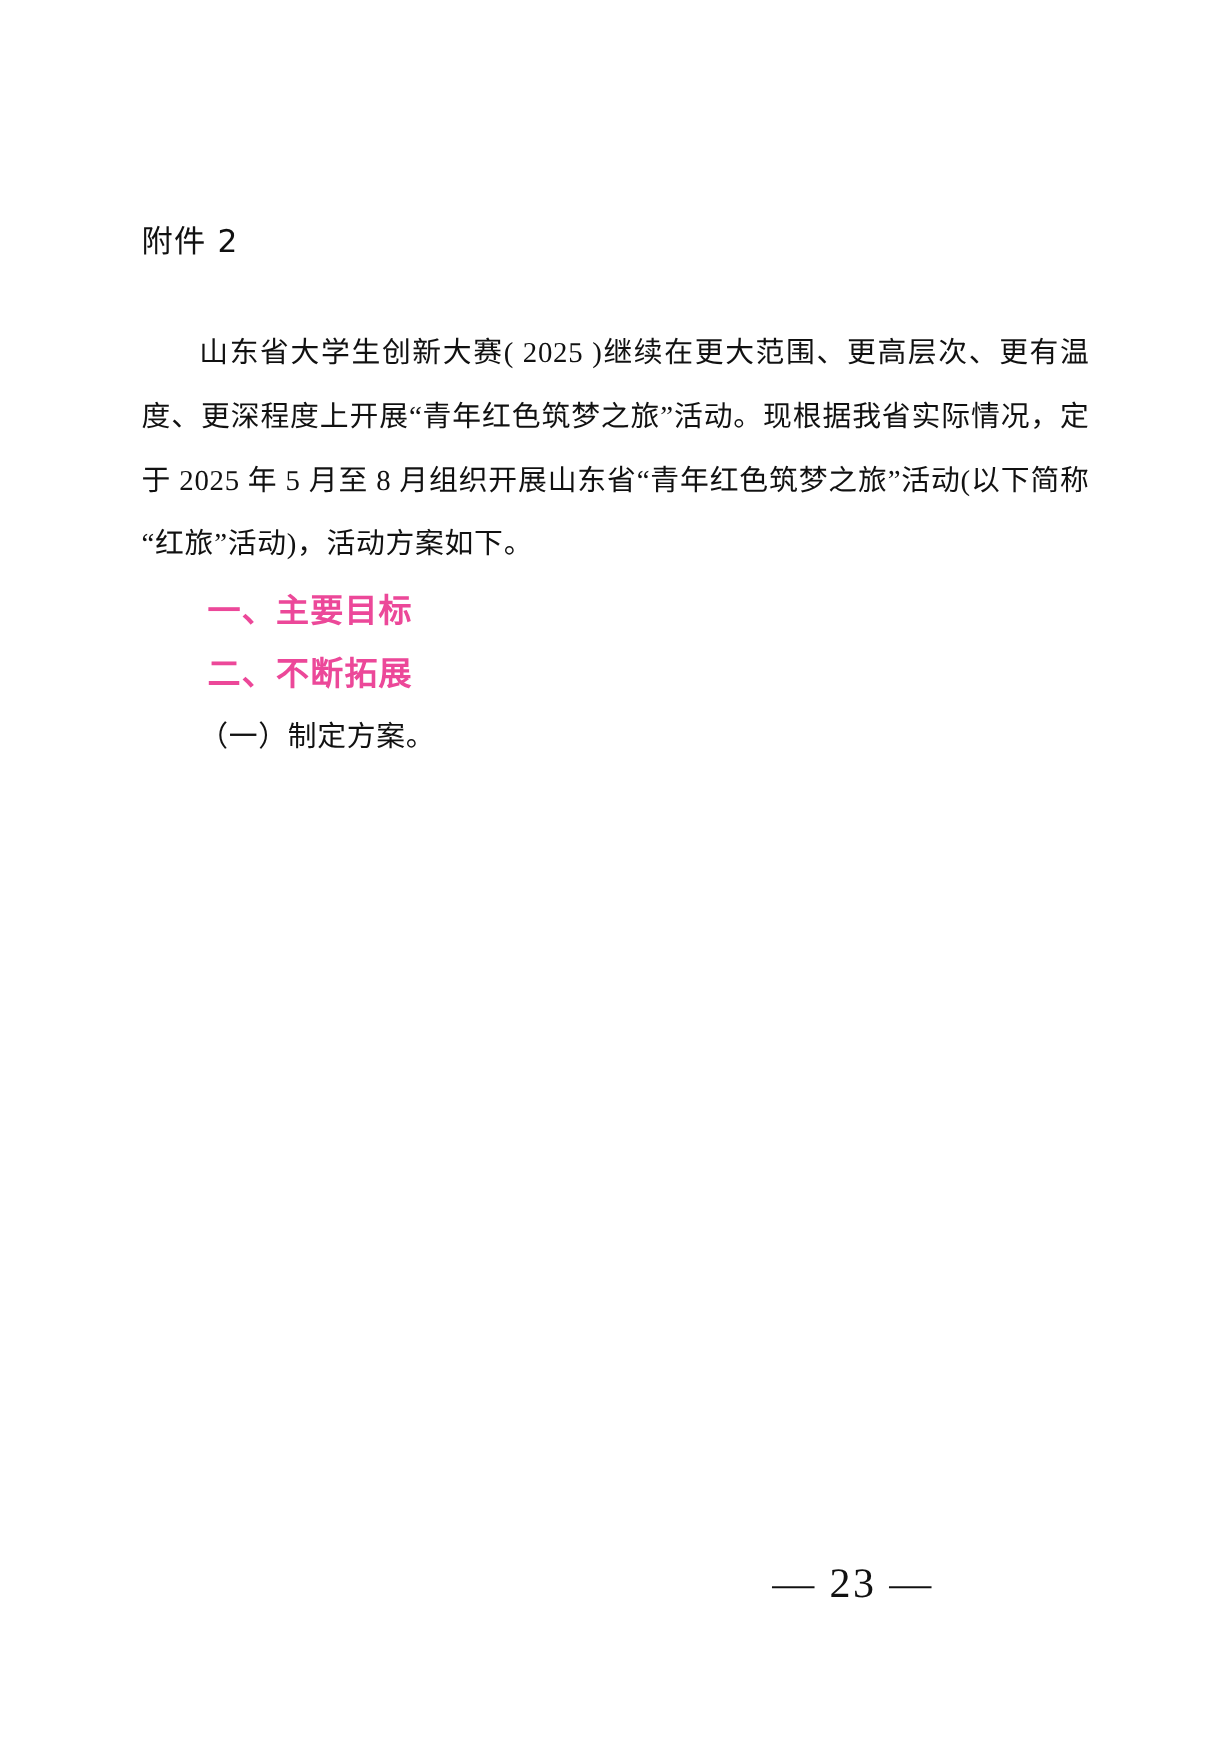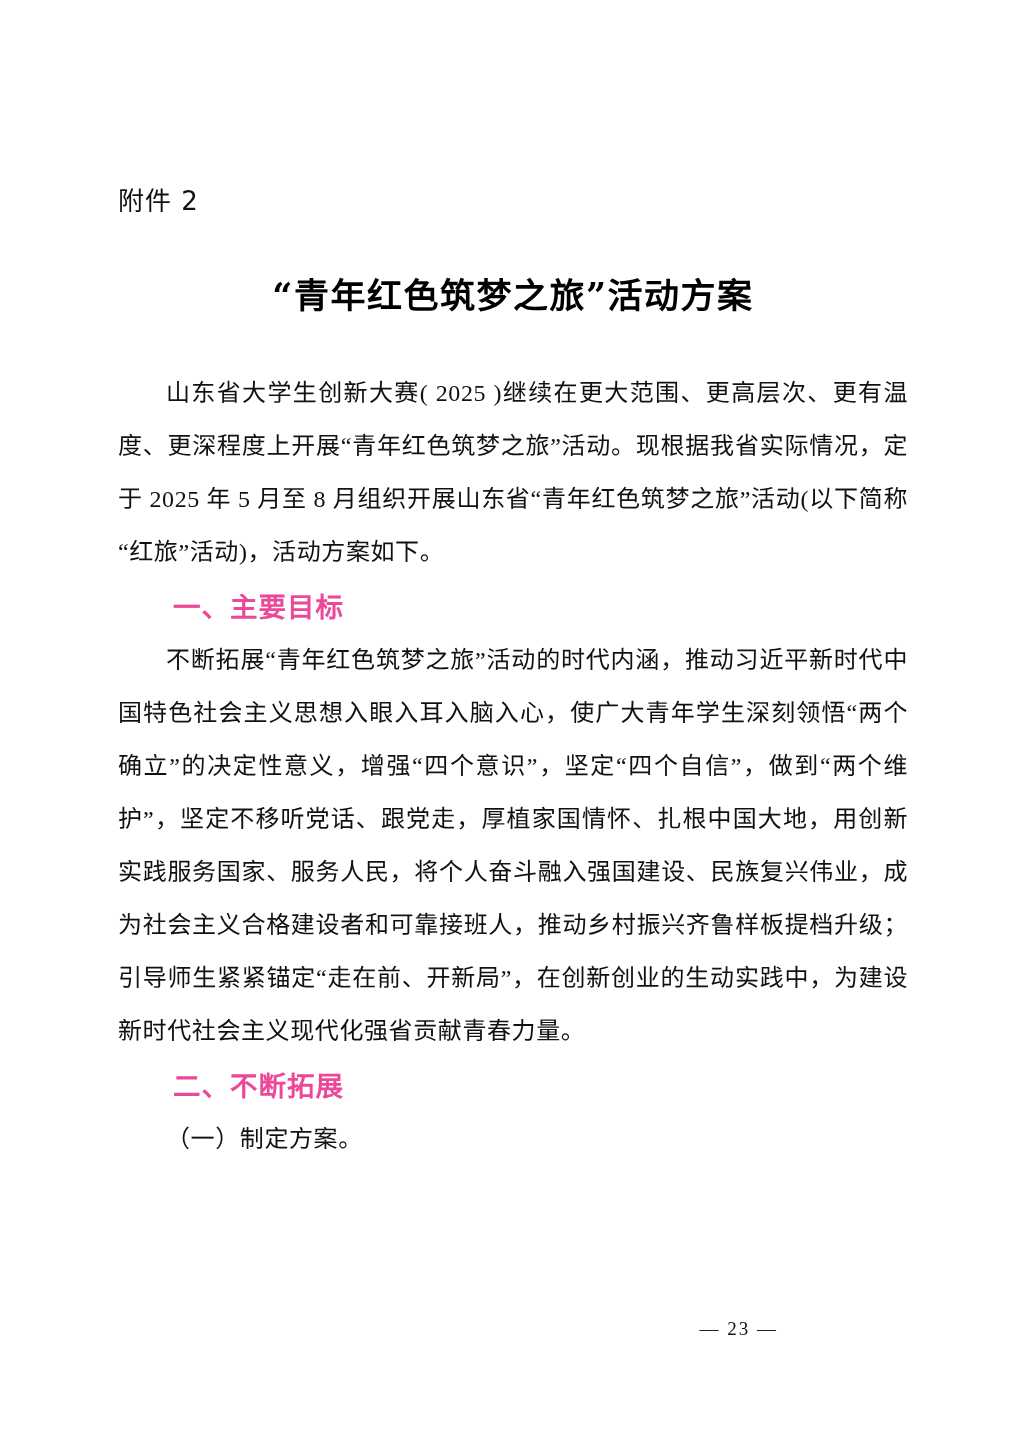--- a/index.html
+++ b/index.html
@@ -69,43 +69,41 @@
     font-weight: bold;
     font-family: "DejaVu Sans", "Liberation Sans", sans-serif;
     margin: 0;
     text-indent: 2em;
     color: #ec4899;
   }
   .page-number {
     position: absolute;
     right: 118px;
     bottom: 108px;
-    font-size: 19px;
+    font-size: 35px;
     font-family: "Liberation Serif", serif;
     color: #111;
     letter-spacing: 2px;
   }
 </style>
 </head>
 <body>
 
 <div class="page">
   <div class="content">
 
     <div class="attachment-label">附件 2</div>
 
     <div class="doc-title">
-      <span class="line2">“青年红色筑梦之旅”活动方案</span>
     </div>
 
     <p class="body-text">山东省大学生创新大赛( 2025 )继续在更大范围、更高层次、更有温度、更深程度上开展“青年红色筑梦之旅”活动。现根据我省实际情况，定于 2025 年 5 月至 8 月组织开展山东省“青年红色筑梦之旅”活动(以下简称“红旅”活动)，活动方案如下。</p>
 
     <h2 class="section-heading">一、主要目标</h2>
 
-    <p class="body-text">不断拓展“青年红色筑梦之旅”活动的时代内涵，推动习近平新时代中国特色社会主义思想入眼入耳入脑入心，使广大青年学生深刻领悟“两个确立”的决定性意义，增强“四个意识”，坚定“四个自信”，做到“两个维护”，坚定不移听党话、跟党走，厚植家国情怀、扎根中国大地，用创新实践服务国家、服务人民，将个人奋斗融入强国建设、民族复兴伟业，成为社会主义合格建设者和可靠接班人，推动乡村振兴齐鲁样板提档升级；引导师生紧紧锚定“走在前、开新局”，在创新创业的生动实践中，为建设新时代社会主义现代化强省贡献青春力量。</p>
 
     <h2 class="section-heading">二、不断拓展</h2>
 
     <p class="body-text">（一）制定方案。</p>
 
 
   </div>
 
   <div class="page-number">— 23 —</div>
 </div>

